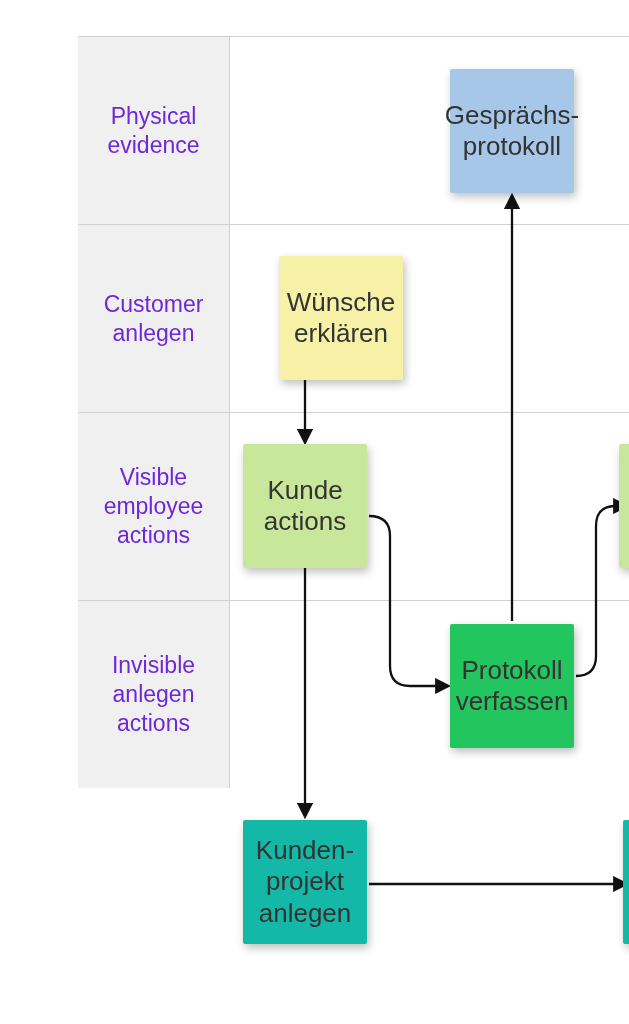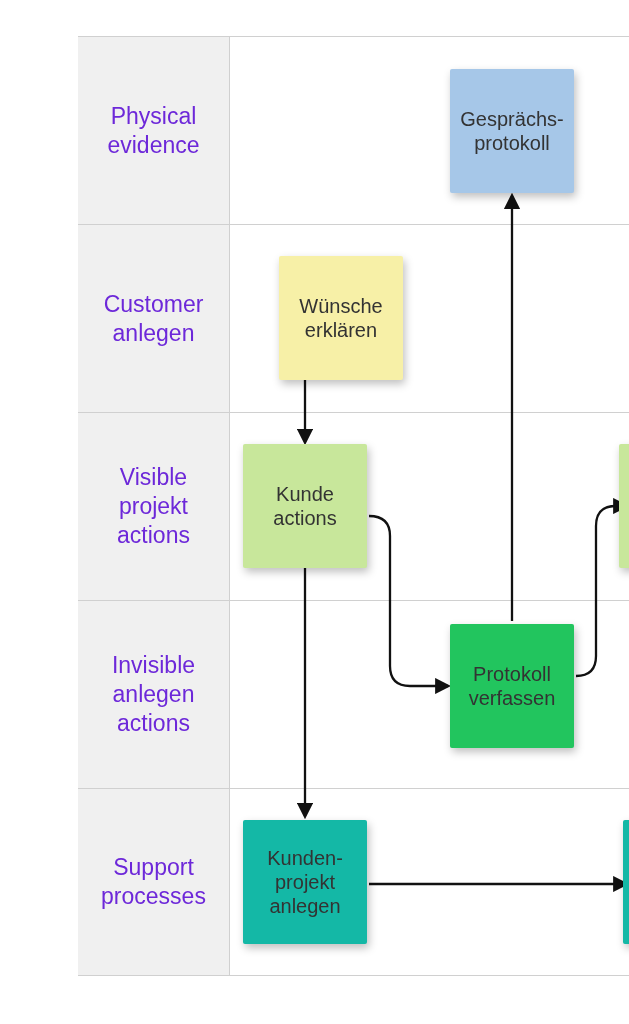--- a/index.html
+++ b/index.html
@@ -52,21 +52,21 @@
   .row-4 { top: 752px; height: 188px; }
 
   .sticky {
     position: absolute;
     width: 124px;
     height: 124px;
     display: flex;
     align-items: center;
     justify-content: center;
     text-align: center;
-    font-size: 20px;
+    font-size: 26px;
     line-height: 1.2;
     color: #333;
     padding: 8px;
     box-sizing: border-box;
     border-radius: 2px;
     box-shadow: 2px 4px 8px rgba(0,0,0,0.25);
   }
   .blue   { background: #a6c7e8; }
   .yellow { background: #f7f0a7; }
   .green  { background: #c8e79b; }
@@ -87,27 +87,24 @@
 
 <div class="blueprint">
 
   <div class="row row-0">
     <div class="row-label">Physical evidence</div>
   </div>
   <div class="row row-1">
     <div class="row-label">Customer anlegen</div>
   </div>
   <div class="row row-2">
-    <div class="row-label">Visible projekt actions</div>
+    <div class="row-label">Visible employee actions</div>
   </div>
   <div class="row row-3">
     <div class="row-label">Invisible anlegen actions</div>
-  </div>
-  <div class="row row-4" style="border-bottom:1px solid #d0d0d0;">
-    <div class="row-label">Support processes</div>
   </div>
 
   <svg class="arrow-layer" viewBox="0 0 400 940">
     <defs>
       <marker id="ah" viewBox="0 0 10 10" refX="8" refY="5" markerWidth="7" markerHeight="7" orient="auto-start-reverse">
         <path d="M 0 0 L 10 5 L 0 10 z" fill="#111"></path>
       </marker>
     </defs>
     <g fill="none" stroke="#111" stroke-width="2.3">
 

